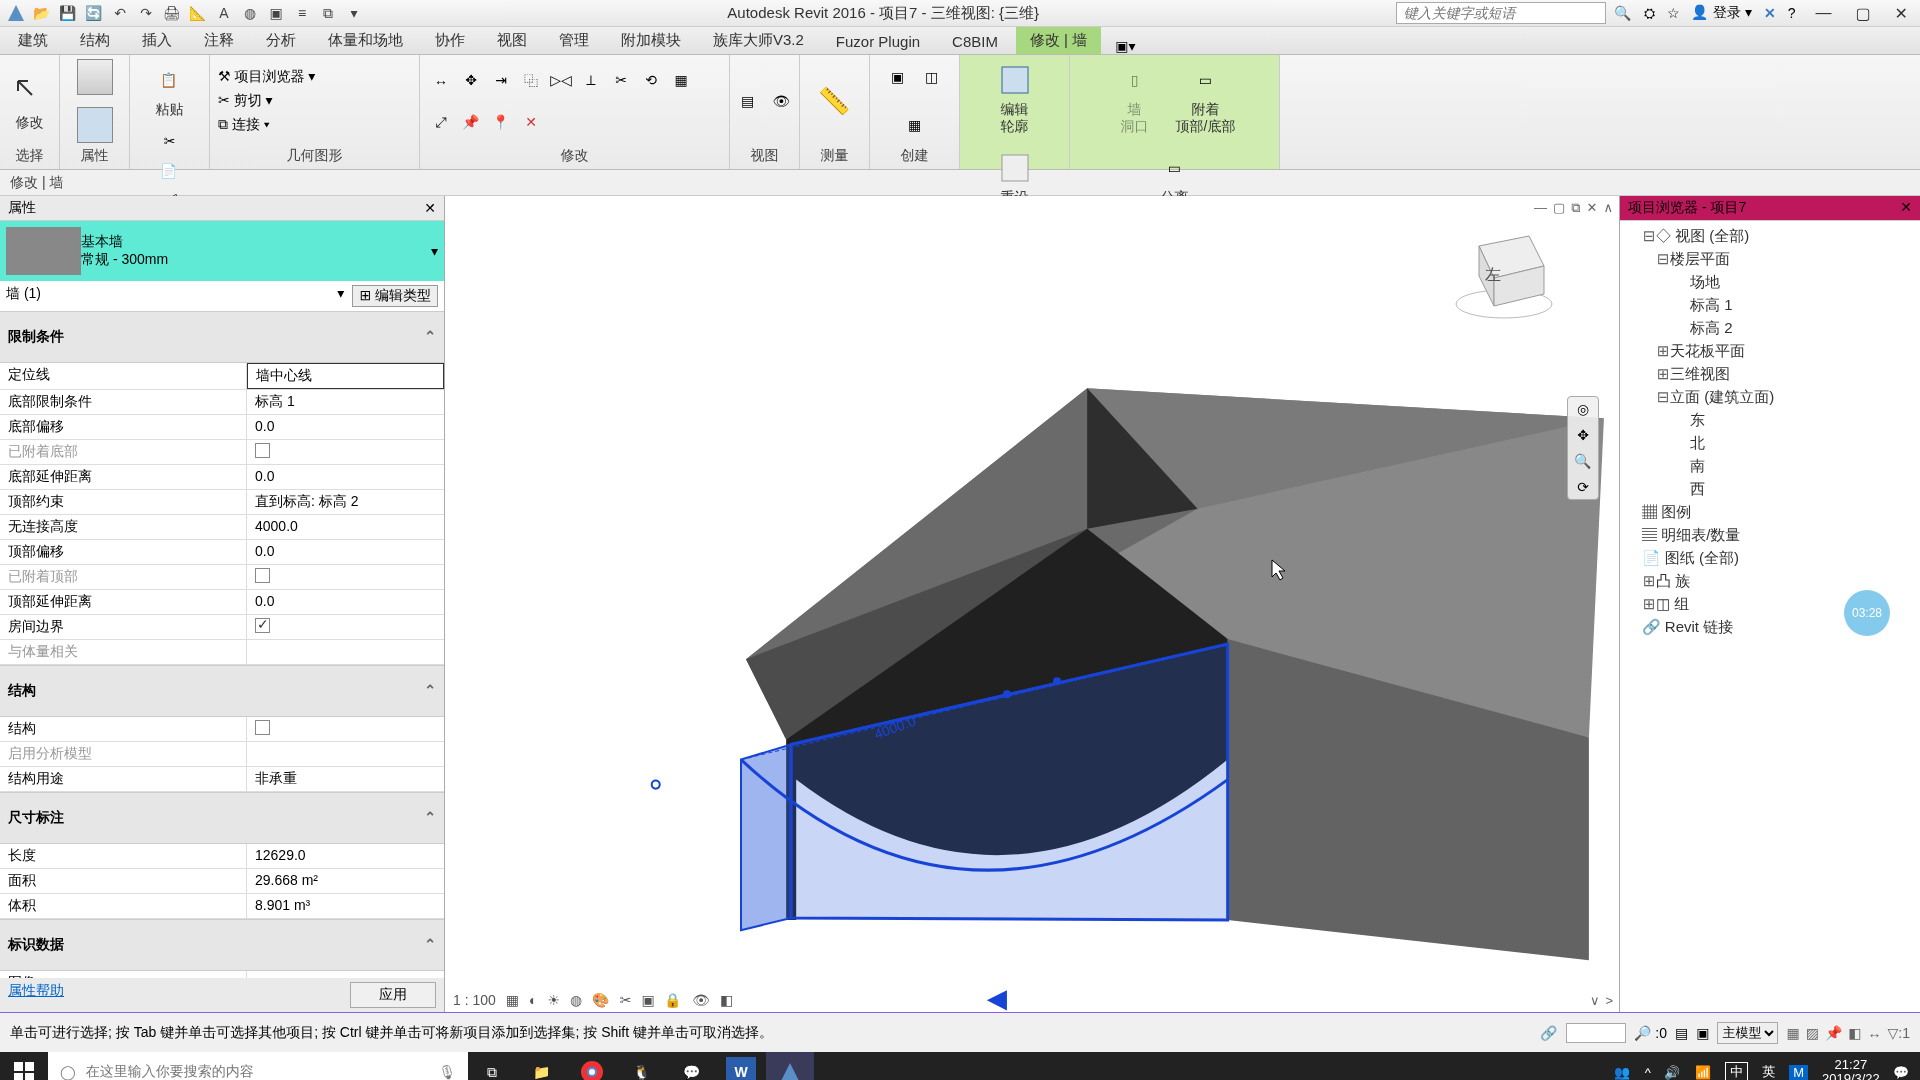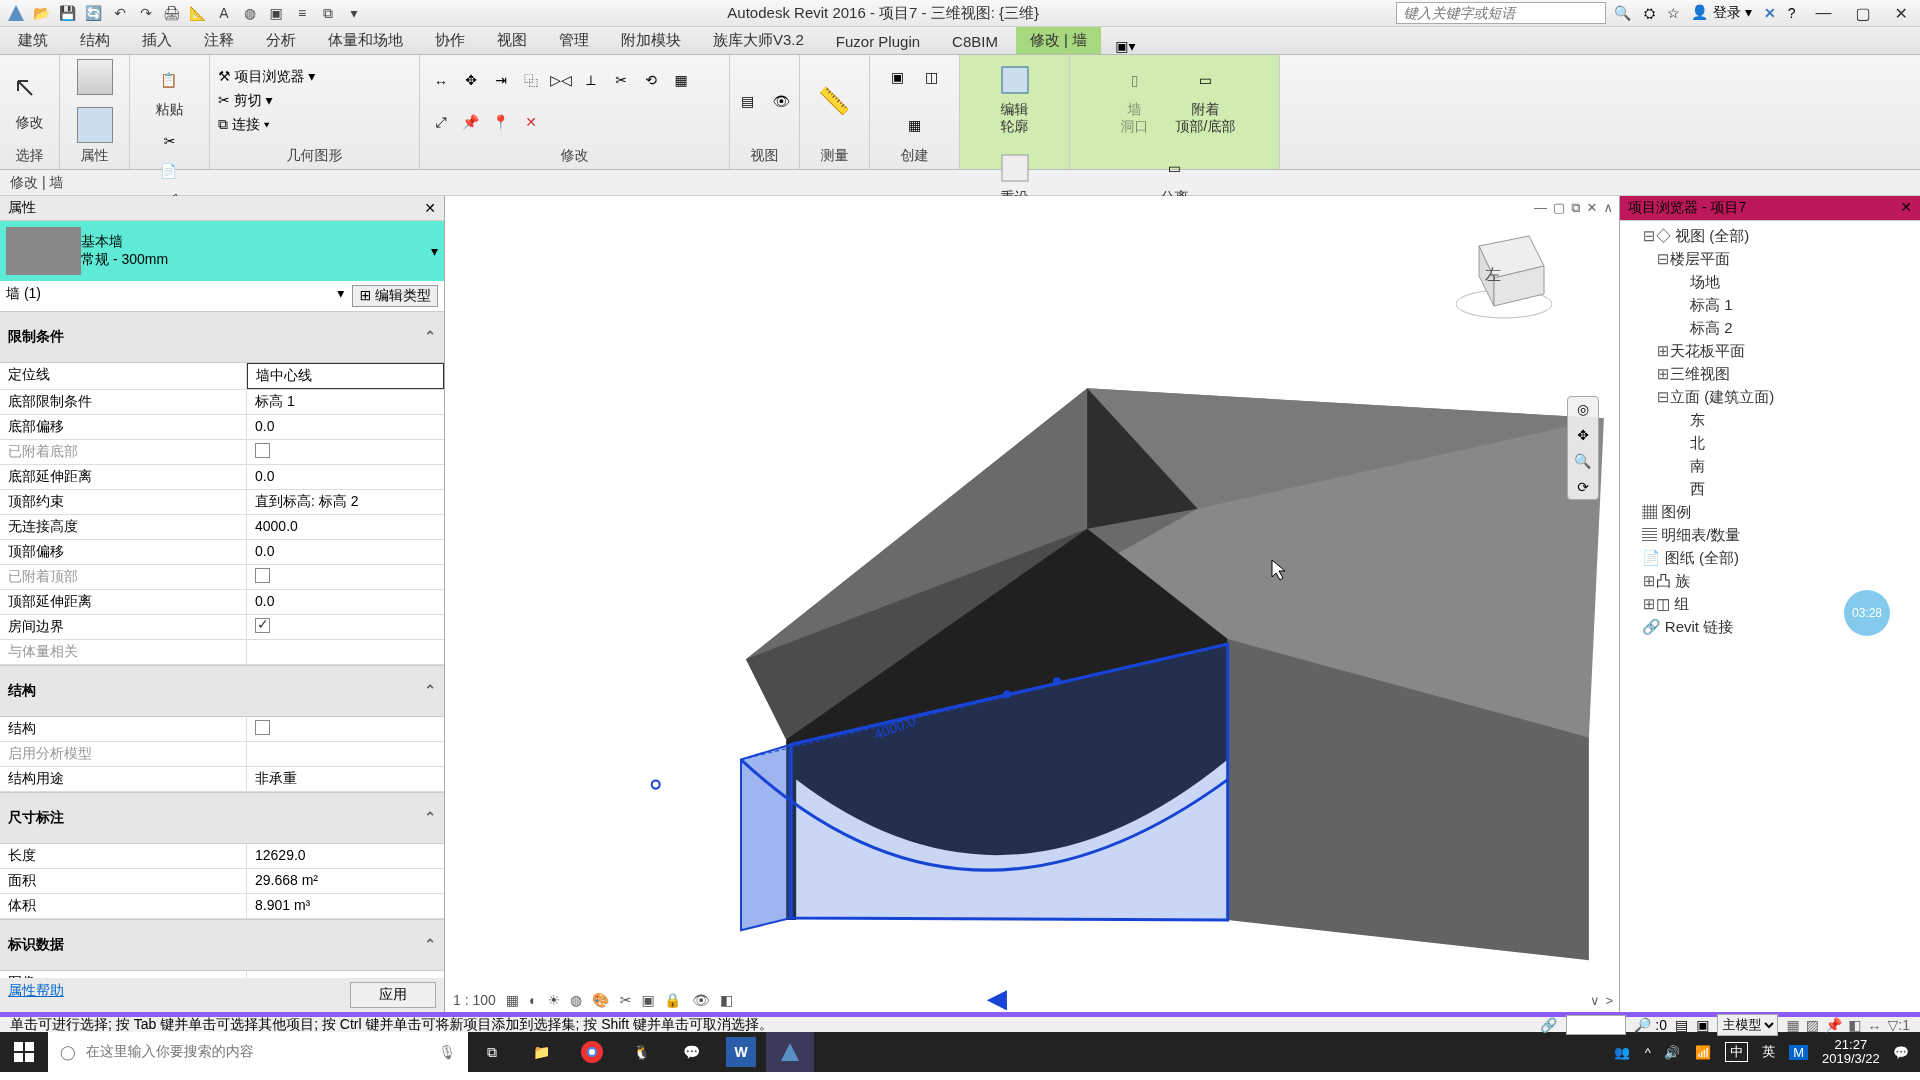--- a/index.html
+++ b/index.html
@@ -44,21 +44,21 @@
 .viewcube { position: absolute; top: 20px; right: 60px; }
 .navbar { position: absolute; top: 200px; right: 20px; width: 32px; background: rgba(240,240,240,0.9); border: 1px solid #aaa; border-radius: 4px; padding: 4px 0; display: flex; flex-direction: column; align-items: center; gap: 10px;}
 .model-svg { width: 100%; height: 100%; }
 .browser { width: 300px; background: #fff; display: flex; flex-direction: column;}
 .browser-hd { background: #be185d; padding: 3px 8px; font-size: 14px; border-bottom: 1px solid #ccc; display: flex; justify-content: space-between; }
 .tree { padding: 4px 0; font-size: 15px; color: #333;}
 .tree .node { padding: 2px 0 2px 22px; cursor: pointer; white-space: nowrap; }
 .tree .node.l1 { padding-left: 36px; }
 .tree .node.l2 { padding-left: 70px; }
 .tree .tog { display:inline-block; width:14px; text-align:center; color:#666;}
-.status { height: 20px; background: #f0f0f0; border-top: 5px solid #8b5cf6; display: flex; align-items: center; padding: 0 10px; font-size: 14px; justify-content: space-between;}
+.status { height: 40px; background: #f0f0f0; border-top: 1px solid #8b5cf6; display: flex; align-items: center; padding: 0 10px; font-size: 14px; justify-content: space-between;}
 .status .ctr { display: flex; gap: 8px; align-items: center;}
 .status .ctr input { width: 60px; height: 20px; border: 1px solid #aaa; font-size: 13px; padding:0 4px;}
 .taskbar { height: 40px; background: #222; display: flex; align-items: center; color: #fff; }
 .taskbar .start { width: 48px; height: 40px; display: flex; align-items: center; justify-content: center; }
 .taskbar .search { flex: 0 0 420px; height: 40px; background: #fff; display: flex; align-items: center; padding: 0 12px; color: #777; gap: 10px;}
 .taskbar .apps { display: flex; gap: 2px; }
 .taskbar .app { width: 48px; height: 40px; display: flex; align-items: center; justify-content: center; }
 .taskbar .tray { margin-left: auto; display: flex; align-items: center; gap: 14px; padding: 0 10px; font-size: 13px;}
 .chk { display:inline-block;width:15px;height:15px;border:1px solid #888;background:#fff;position:relative;}
 .chk.on::after{content:"✓";position:absolute;top:-3px;left:1px;font-size:14px;color:#333;}

